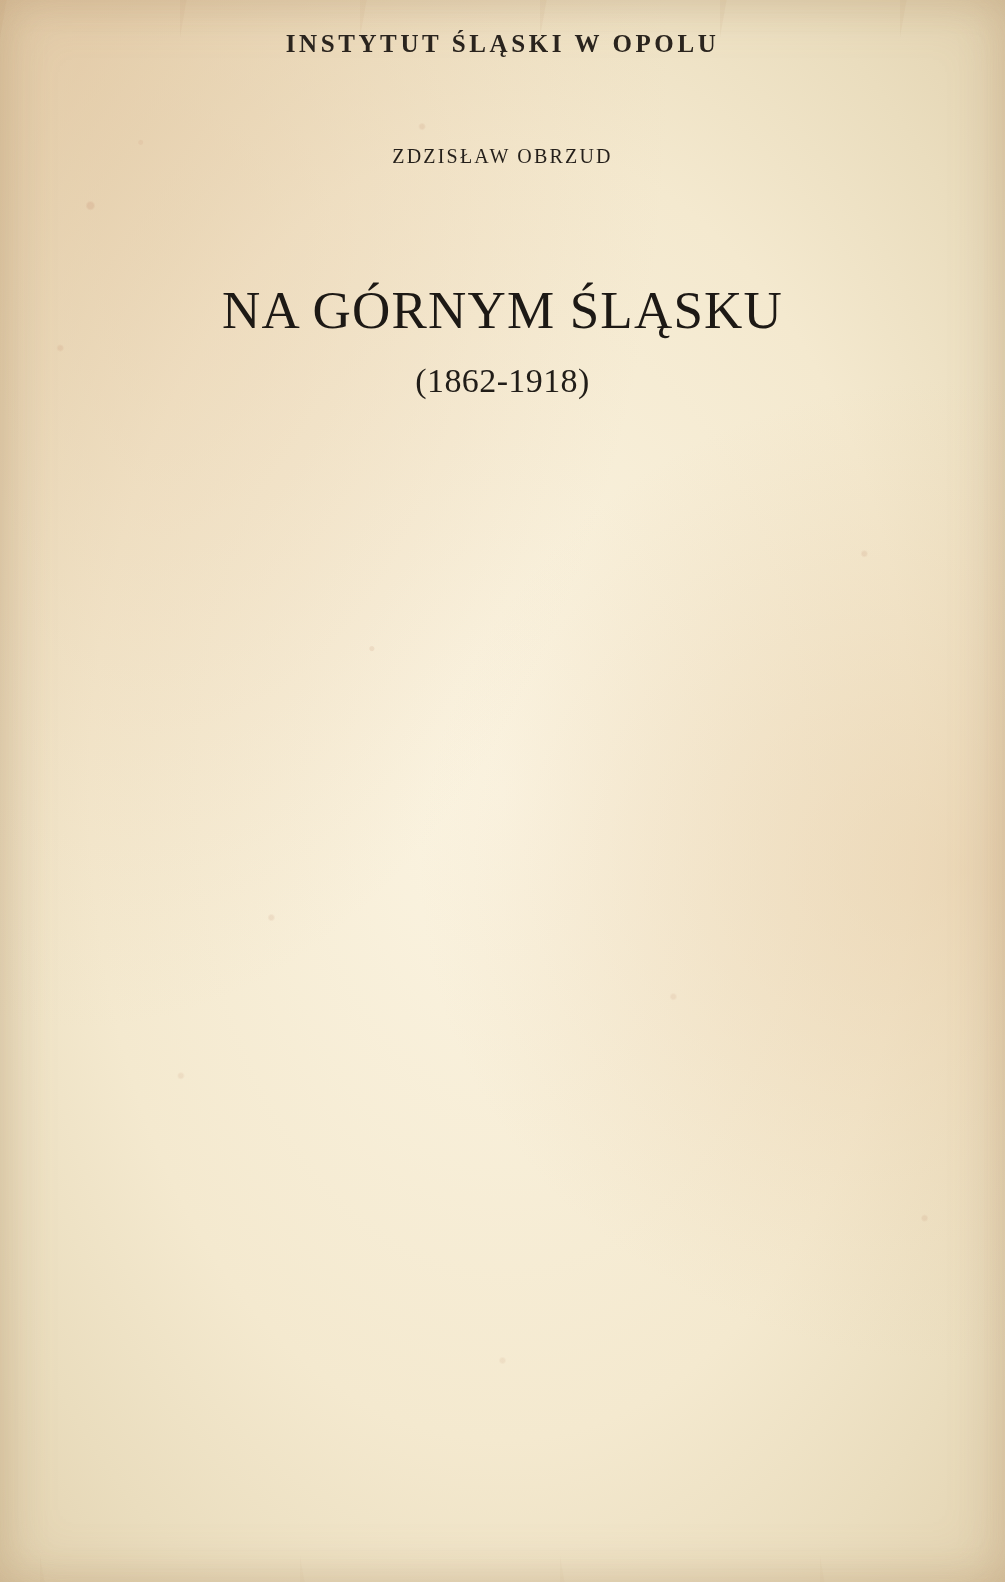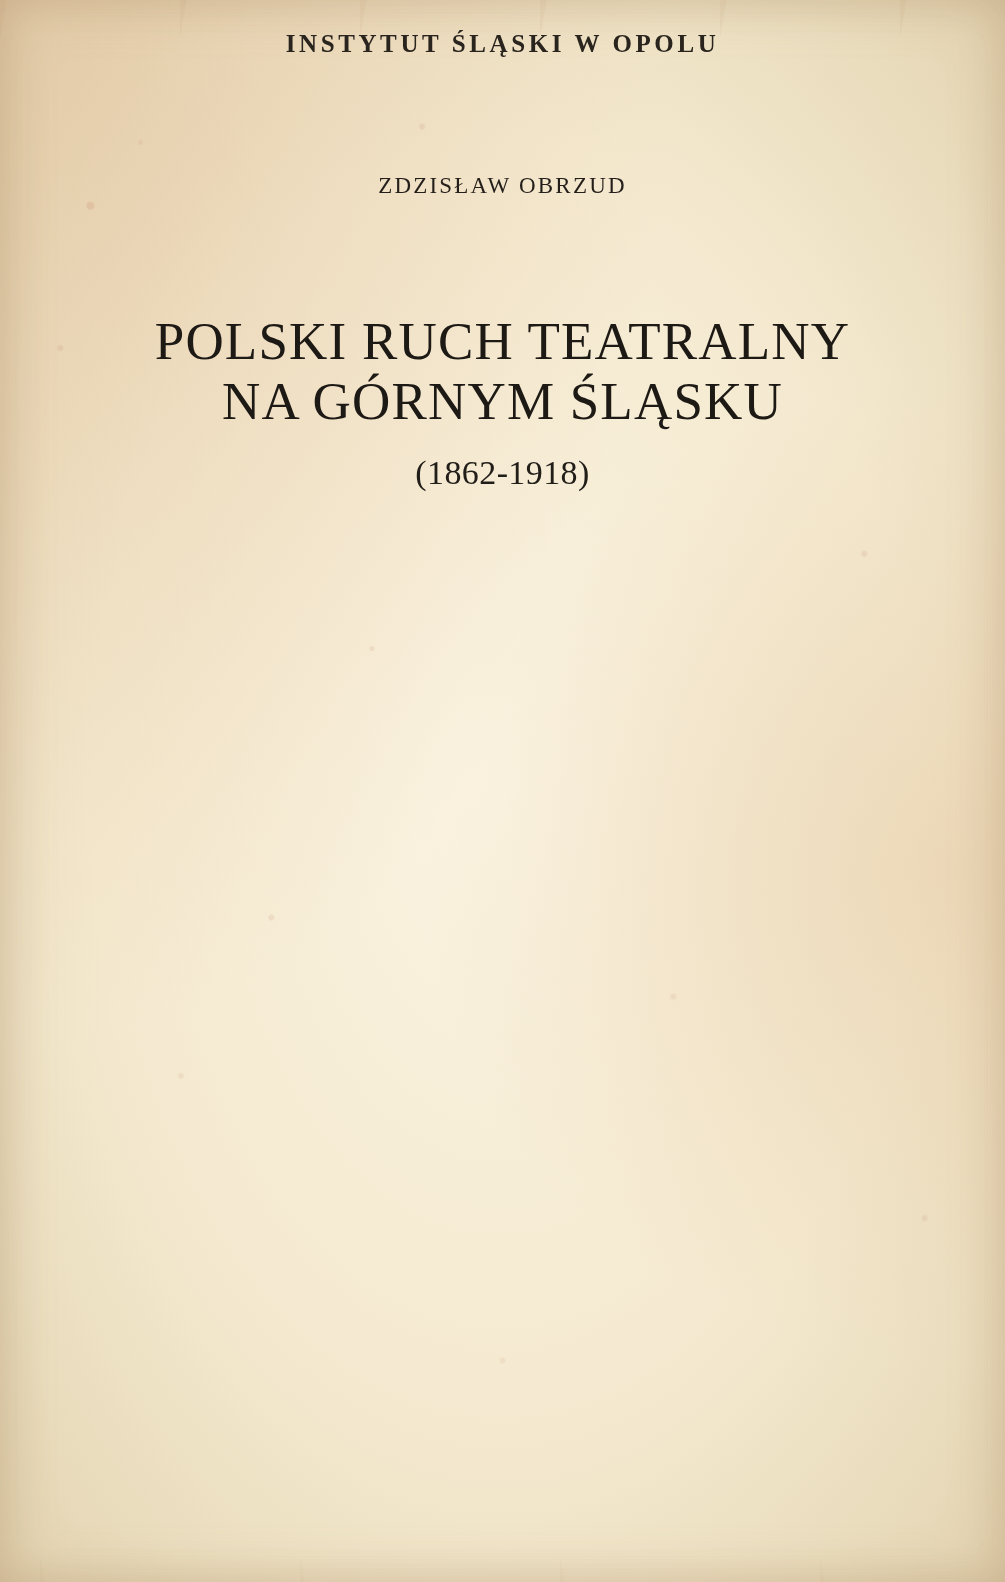--- a/index.html
+++ b/index.html
@@ -74,22 +74,22 @@
     margin-top: 30px;
     font-size: 25px;
     letter-spacing: 3.6px;
     font-weight: 700;
     text-transform: uppercase;
     color: #2a241e;
     text-align: center;
   }
 
   .author {
-    margin-top: 115px;
-    font-size: 23px;
+    margin-top: 87px;
+    font-size: 20px;
     letter-spacing: 2.2px;
     text-transform: uppercase;
     color: #241f1a;
     text-align: center;
   }
 
   .title {
     margin-top: 112px;
     text-align: center;
     line-height: 1.14;
@@ -131,21 +131,20 @@
 <body>
 
 <div class="page">
   <div class="content">
 
     <div class="publisher-line">INSTYTUT ŚLĄSKI W OPOLU</div>
 
     <div class="author">ZDZISŁAW OBRZUD</div>
 
     <div class="title">
-      <div class="title-line">POLSKI RUCH TEATRALNY</div>
       <div class="title-line">NA GÓRNYM ŚLĄSKU</div>
     </div>
 
     <div class="subtitle">(1862-1918)</div>
 
     <div class="spacer"></div>
 
     <div class="imprint">
     </div>
 

